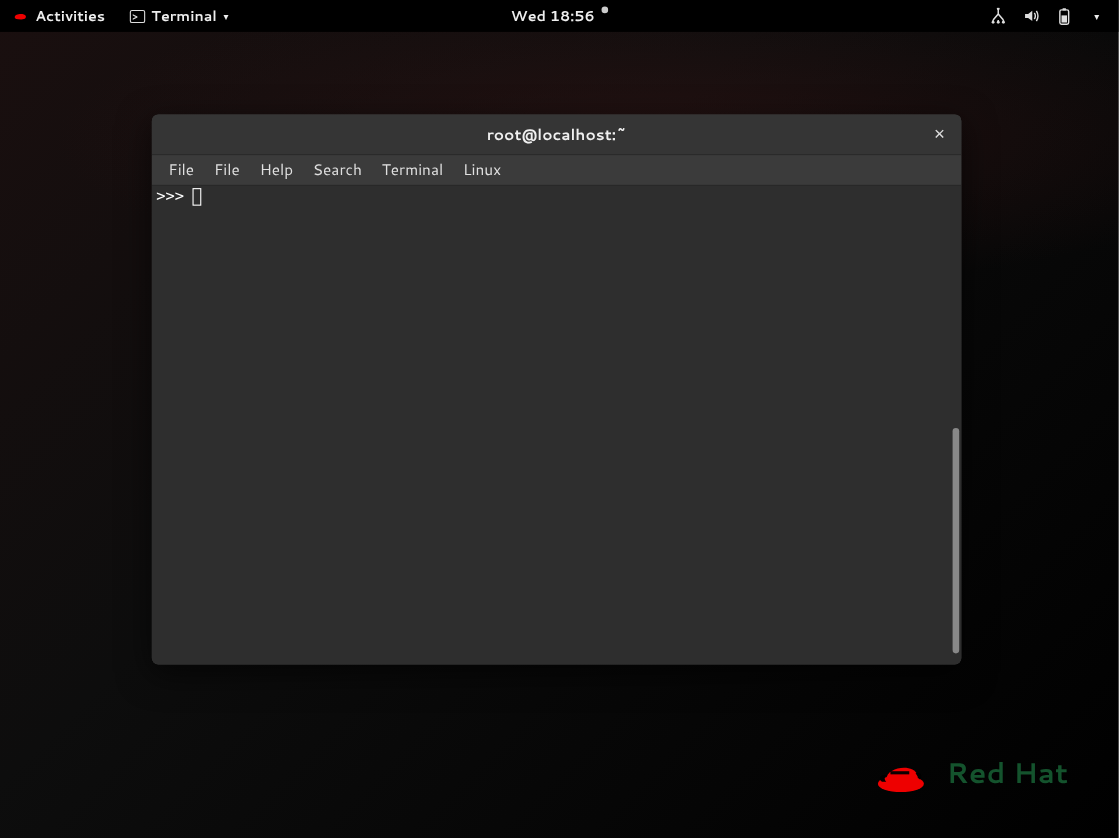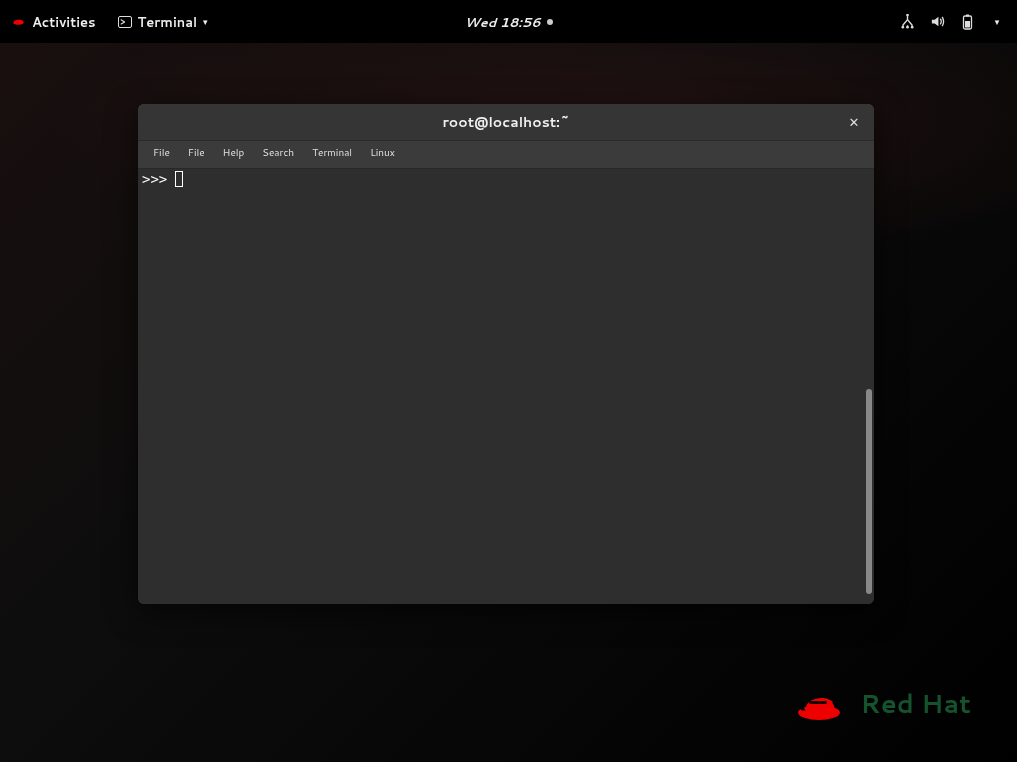--- a/index.html
+++ b/index.html
@@ -15,34 +15,34 @@
     .wallpaper-shape {
       position: absolute;
       top: 25px; right: 0; width: 100%; height: 250px;
       background: radial-gradient(ellipse 800px 200px at 60% 40%, rgba(50,20,20,0.6), transparent 70%);
       pointer-events: none;
     }
 
     
     .topbar {
       position: absolute; top: 0; left: 0; right: 0;
-      height: 43px;
+      height: 29px;
       background: #000000;
       display: flex; align-items: center;
       font-size: 13px; font-weight: bold;
       color: #eeeeee;
       padding: 0 4px;
       gap: 37px;
     }
     .topbar-left { display: flex; align-items: center; gap: 10px; }
     .topbar-item { display: flex; align-items: center; gap: 6px; padding: 2px 6px; cursor: pointer; }
     .redhat-icon { width: 16px; height: 12px; }
     .terminal-app-icon { width: 14px; height: 12px; border: 1.5px solid #ddd; border-radius: 2px; position: relative; }
     .terminal-app-icon::after { content: ">"; position: absolute; left: 2px; top: -2px; font-size: 9px; color: #ddd; }
-    .topbar-center { position: absolute; left: 50%; transform: translateX(-50%); display: flex; align-items: center; gap: 6px; font-style: italic; }
+    .topbar-center { position: absolute; left: 50%; transform: translateX(-50%); display: flex; align-items: flex-start; gap: 6px; }
     .dot { width: 6px; height: 6px; background: #ccc; border-radius: 50%; }
     .topbar-right { margin-left: auto; display: flex; align-items: center; gap: 14px; padding-right: 8px; }
     .tray-icon { width: 16px; height: 16px; display: flex; align-items: center; justify-content: center; cursor: pointer; }
     .dropdown-arrow { font-size: 9px; }
 
     
     .window {
       position: absolute;
       left: 138px; top: 104px;
       width: 736px; height: 500px;
@@ -60,23 +60,23 @@
       border-bottom: 1px solid #2a2a2a;
     }
     .close-btn {
       position: absolute; right: 10px; top: 50%; transform: translateY(-50%);
       width: 20px; height: 20px; display: flex; align-items: center; justify-content: center;
       cursor: pointer; font-size: 13px; color: #ddd;
     }
 
     .menubar {
       height: 28px; background: #3b3b3b;
-      display: flex; align-items: flex-start; gap: 0;
+      display: flex; align-items: flex-end; gap: 0;
       padding: 0 6px;
-      font-size: 10px; color: #e0e0e0;
+      font-size: 14px; color: #e0e0e0;
       border-bottom: 1px solid #282828;
     }
     .menu-item { padding: 4px 9px; cursor: pointer; }
 
     .terminal-body {
       flex: 1; background: #2e2e2e;
       font-family: "DejaVu Sans Mono", monospace;
       font-size: 14px; color: #ffffff;
       padding: 2px 4px;
       position: relative;

